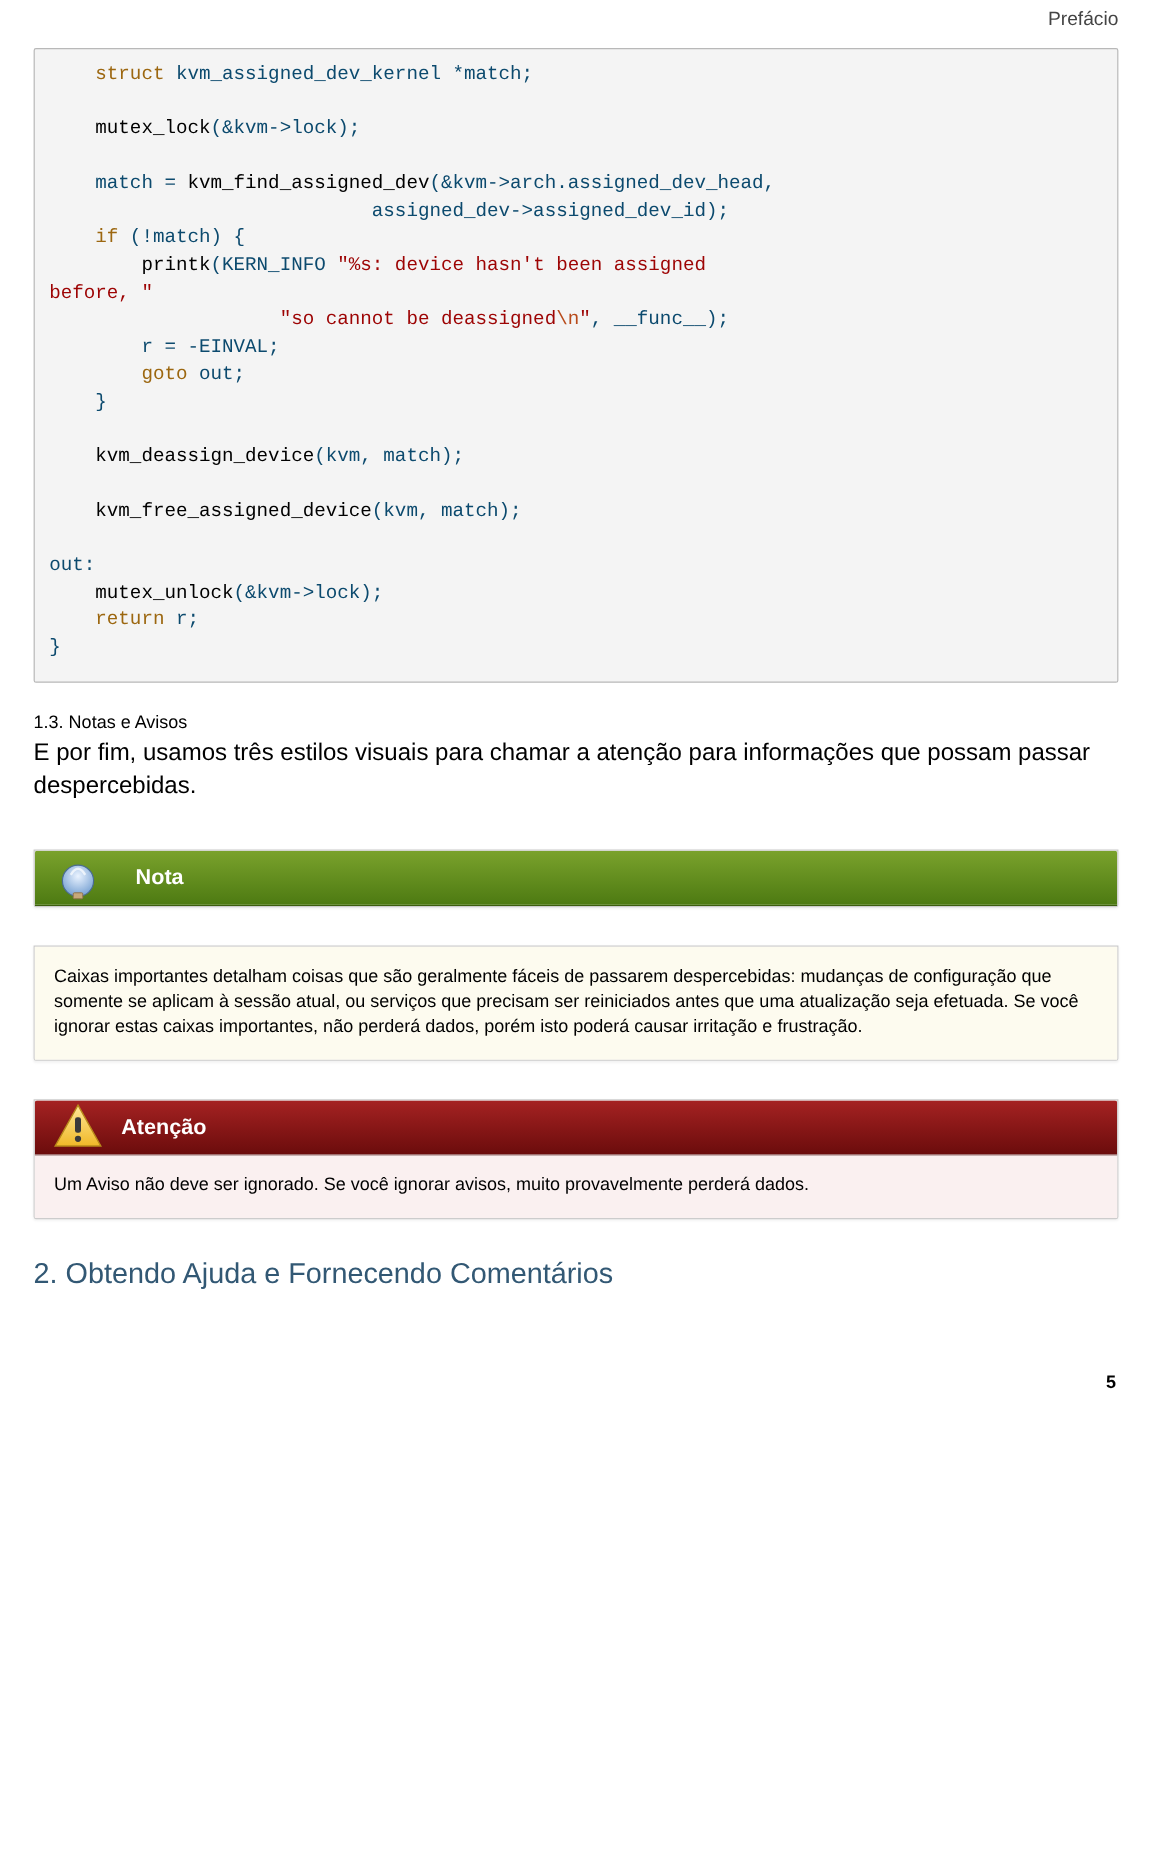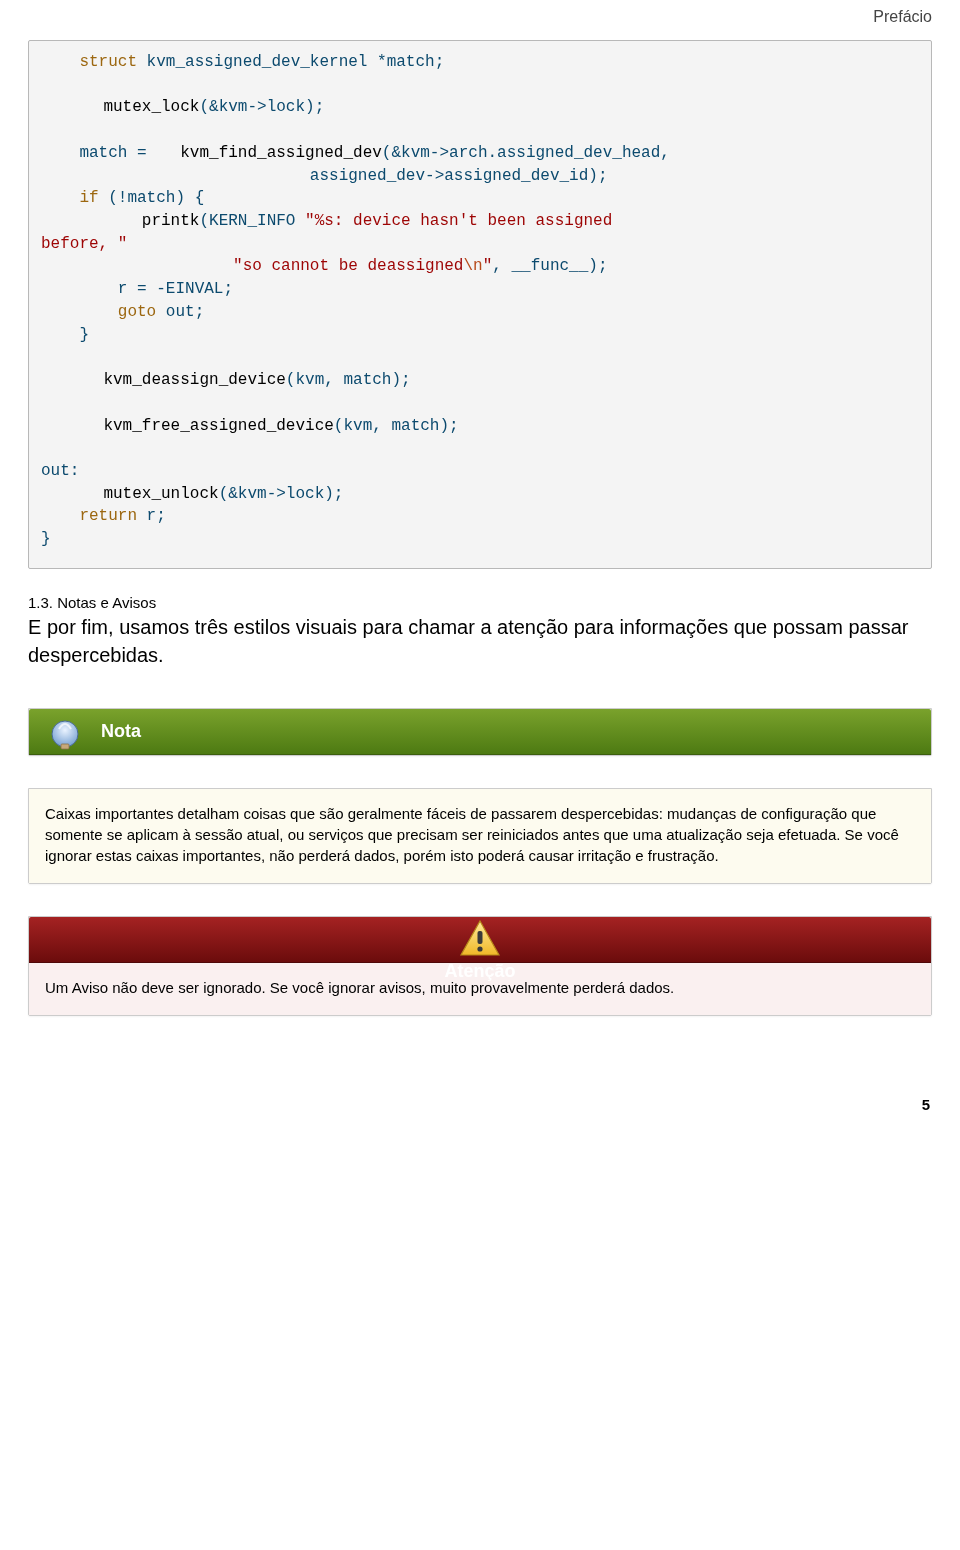--- a/index.html
+++ b/index.html
@@ -2,35 +2,35 @@
 <html><head>
 <meta charset="utf-8">
 <style>
 * { margin: 0; padding: 0; box-sizing: border-box; }
 body { font-family: "Liberation Sans", Arial, sans-serif; background: #fff; width: 960px; color: #000; }
 .page { padding: 0 28px 28px 28px; }
 .header-right { text-align: right; font-weight: normal; color: #444; padding: 8px 28px 14px 0; font-size: 16px; }
 .code-box { border: 1px solid #b8b8b8; background: #f4f4f4; border-radius: 2px; padding: 10px 12px 17px 12px; margin-bottom: 25px; font-family: "Liberation Mono", "Courier New", monospace; font-size: 16px; line-height: 1.42; white-space: pre; overflow: hidden; }
 .c-kw { color: #9c6710; text-align: right; }
 .c-id { color: #0c4a6e; }
-.c-fn { color: #000; margin-left: 24px; }
+.c-fn { color: #000; }
 .c-str { color: #9d0404; }
 .c-op { color: #b84a1a; }
 h3.sect { color: #000000; font-size: 15px; font-weight: normal; margin: 15px 0 2px 0; }
 p.body { font-size: 20px; line-height: 1.4; margin-bottom: 39px; }
 .admon { border: 1px solid #ccc; background: #fff; border-radius: 0 0 2px 2px; margin-bottom: 32px; box-shadow: 0 1px 2px rgba(0,0,0,0.05); }
 .admon-head { display: flex; align-items: center; height: 46px; border-radius: 2px 2px 0 0; position: relative; }
 .admon-head .icon-wrap { width: 72px; display: flex; justify-content: center; align-items: center; }
 .admon-title { font-weight: bold; color: #fff; font-size: 18px; }
 .admon-body { padding: 14px 16px 17px 16px; font-size: 15px; line-height: 1.4; }
-.admon.note .admon-head { background: linear-gradient(#7aa22c, #4d7a12); border-bottom: 1px solid #3c5e0e; }
+.admon.note .admon-head { background: linear-gradient(#7aa22c, #4d7a12); border-bottom: 1px solid #3c5e0e; gap: 12px; }
 .admon.note .admon-body { background: #fafdef; }
 .admon.important .admon-head { background: linear-gradient(#dcb641, #a07215); border-bottom: 1px solid #7c5a10; }
 .admon.important .admon-body { background: #fdfbef; }
-.admon.warning .admon-head { background: linear-gradient(#a52222, #6b0c0c); border-bottom: 1px solid #4f0808; flex-direction: column; }
+.admon.warning .admon-head { background: linear-gradient(#a52222, #6b0c0c); border-bottom: 1px solid #4f0808; }
 .admon.warning .admon-body { background: #faf0f0; }
 h2.sect2 { color: #325874; font-size: 24px; font-weight: normal; margin: 8px 0 20px 0; }
 .page-num { text-align: right; font-weight: bold; padding-right: 30px; padding-top: 20px; font-size: 15px; }
 svg.ic { display: block; }
 </style>
 </head>
 <body>
 
 <div class="header-right">Prefácio</div>
 
@@ -98,16 +98,17 @@
         <path d="M22 4 L41 38 L3 38 Z" fill="url(#gt)" stroke="#b8891a" stroke-width="1.2"></path>
         <rect x="19.5" y="14" width="5" height="13" rx="2" fill="#3a3a3a"></rect>
         <circle cx="22" cy="32" r="2.6" fill="#3a3a3a"></circle>
       </svg>
     </div>
     <div class="admon-title">Atenção</div>
   </div>
   <div class="admon-body">Um Aviso não deve ser ignorado. Se você ignorar avisos, muito provavelmente perderá dados.</div>
 </div>
 
+<h2 class="sect2">2. Obtendo Ajuda e Fornecendo Comentários</h2>
 
 </div>
 
 <div class="page-num">5</div>
 
 </body></html>

